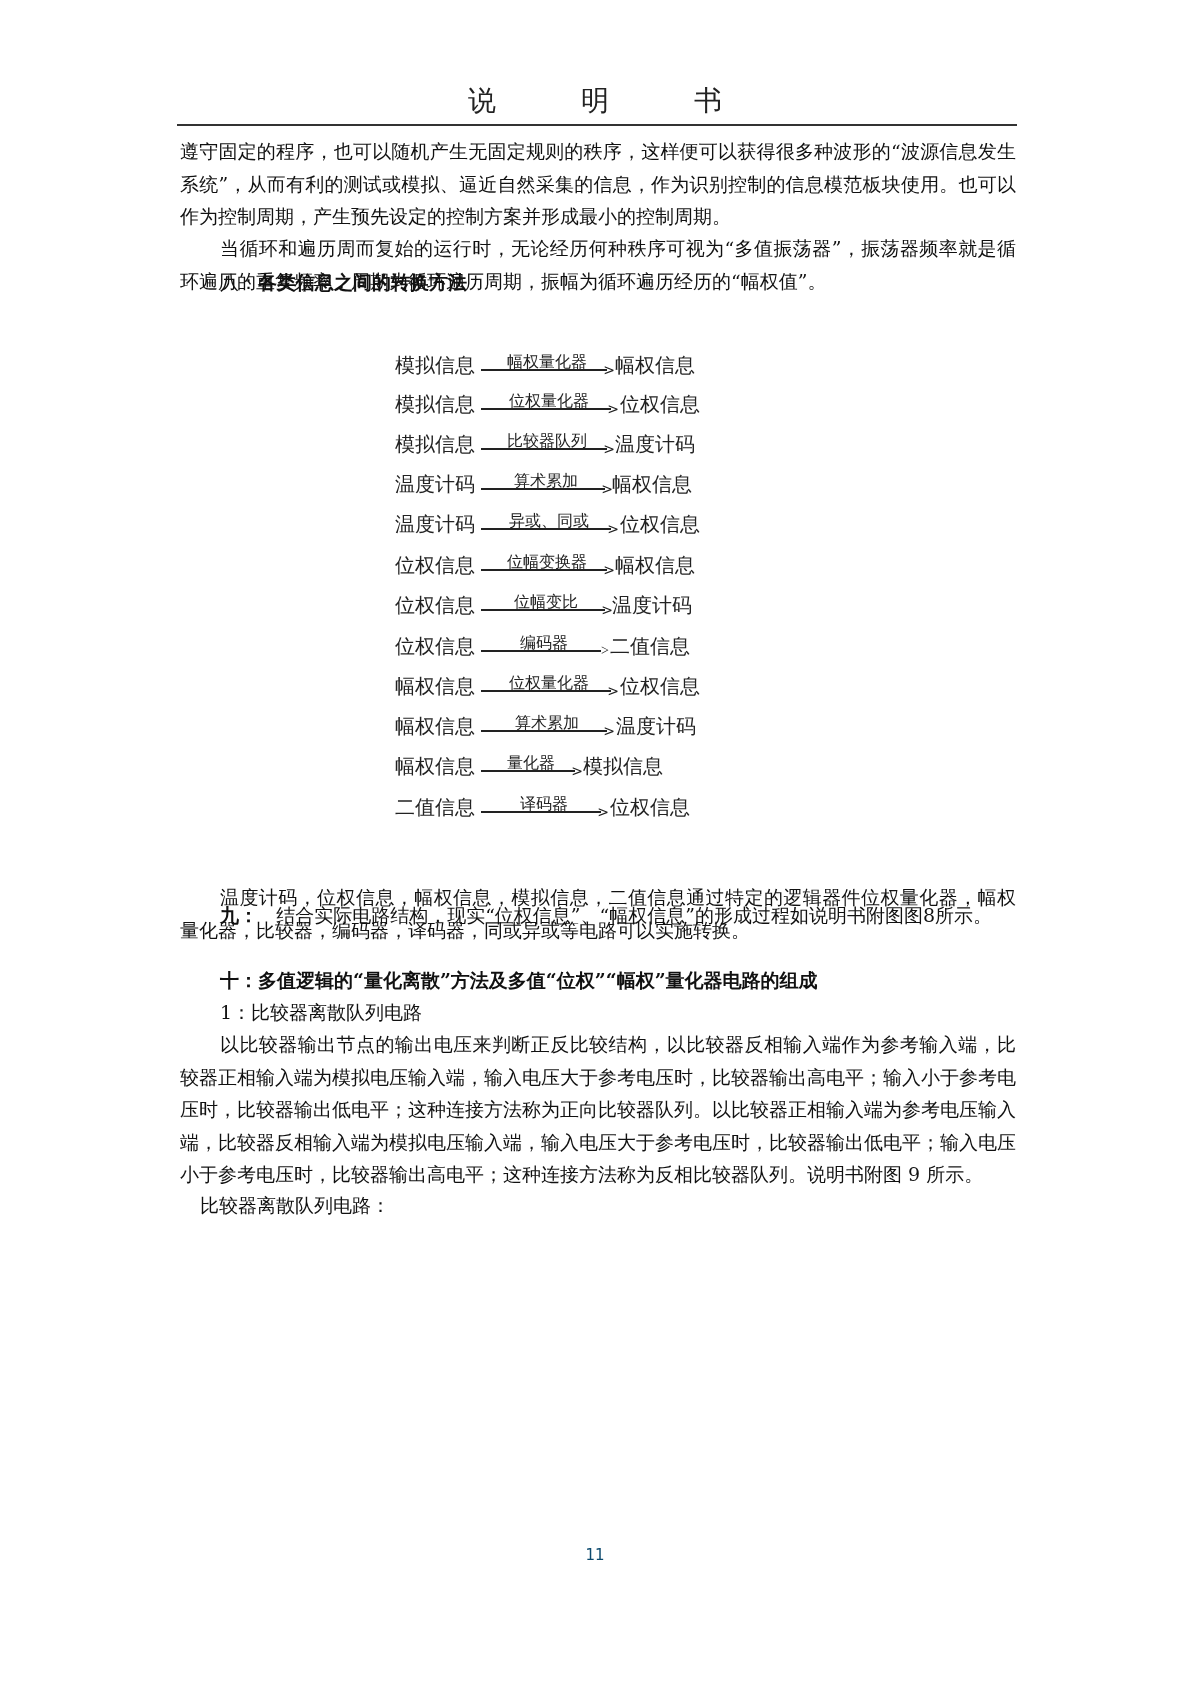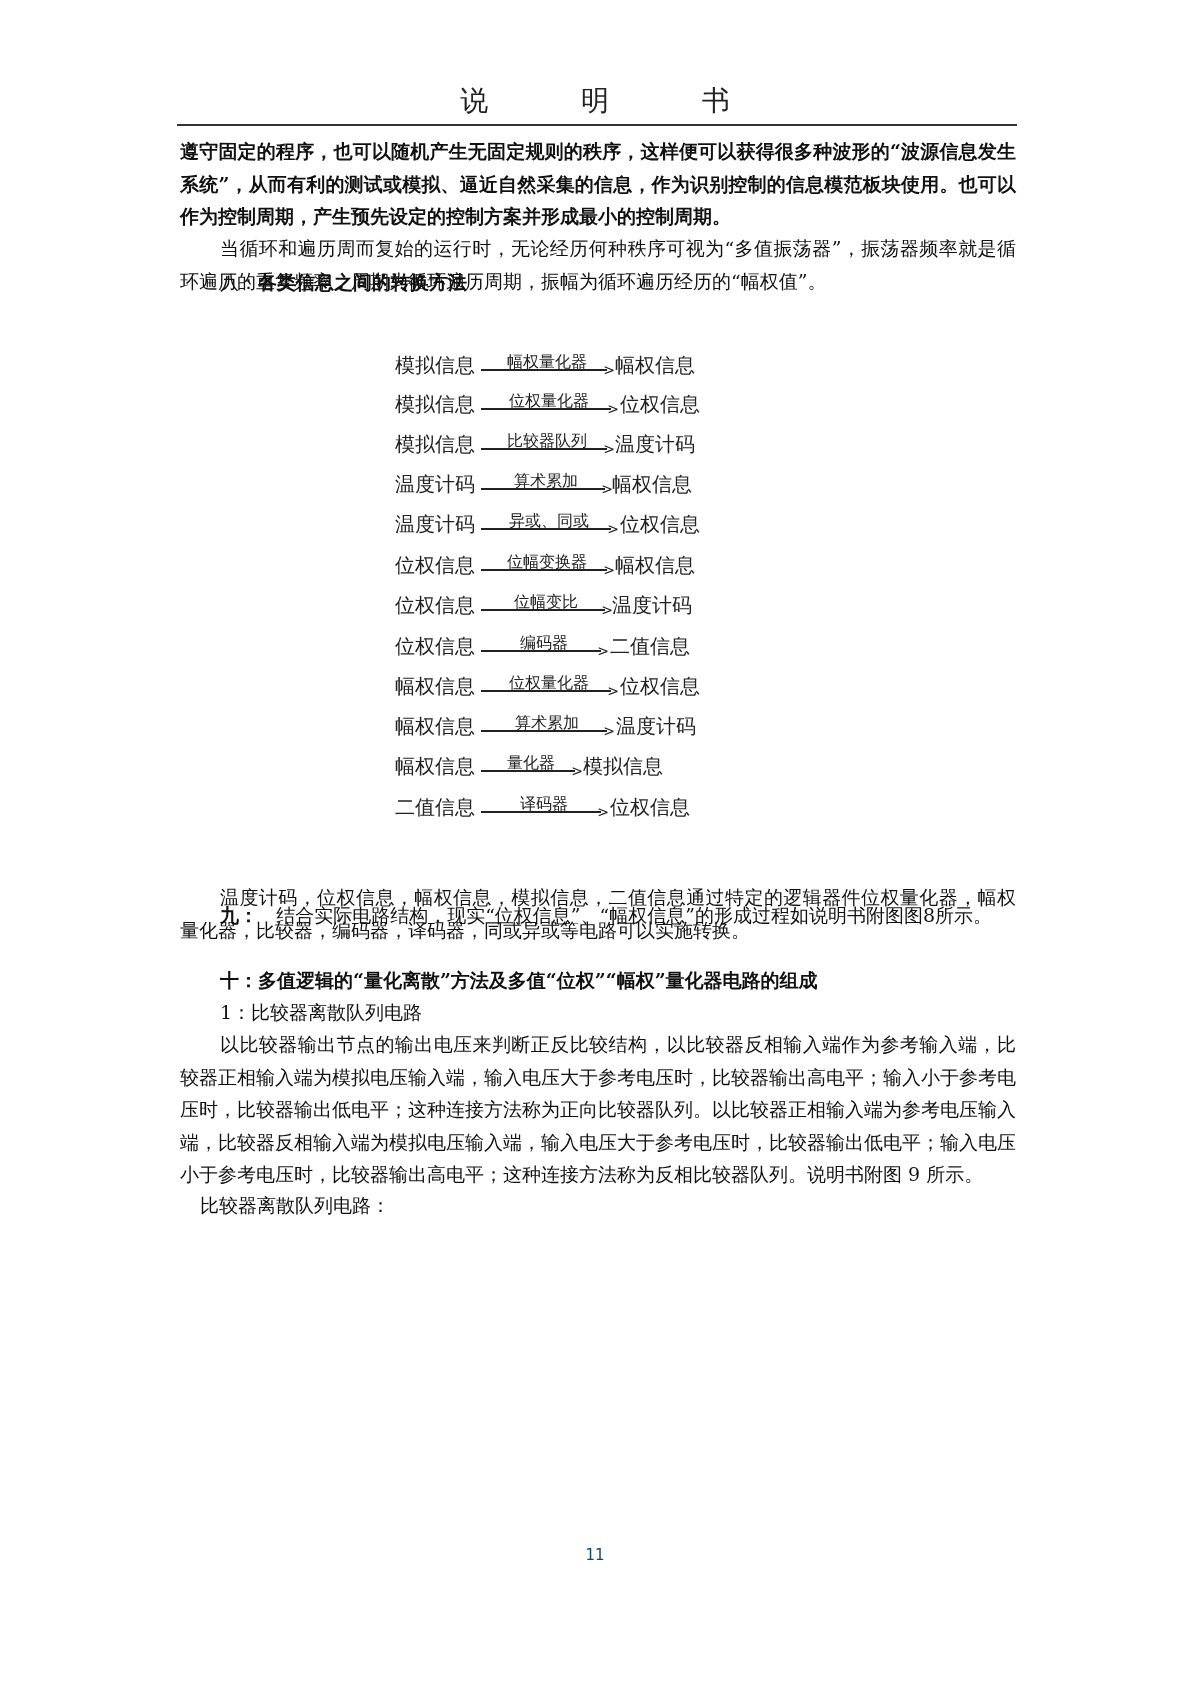--- a/index.html
+++ b/index.html
@@ -1,19 +1,19 @@
 <!DOCTYPE html>
 <html><head>
 <meta charset="utf-8">
 <style>
   html, body { margin: 0; padding: 0; background: #ffffff; }
   body { width: 1190px; height: 1682px; position: relative; overflow: hidden;
          font-family: "DejaVu Serif", "Liberation Serif", serif; color: #111; }
   .header-title { position: absolute; top: 82px; left: 0; width: 1190px; text-align: center;
-                  font-size: 28px; letter-spacing: 38px; padding-left: 38px; box-sizing: border-box; color:#222;font-family:Liberation Mono, monospace; }
+                  font-size: 28px; letter-spacing: 38px; padding-left: 38px; box-sizing: border-box; color:#222; }
   .header-rule { position: absolute; top: 124px; left: 177px; width: 840px; height: 2px; background: #333; }
   .para { position: absolute; left: 180px; width: 836px; font-size: 19px; line-height: 32.5px;
           text-align: justify; text-justify: inter-ideograph; margin: 0; }
   .indent { text-indent: 40px; }
   .heading { position: absolute; left: 220px; font-size: 19px; line-height: 32px; margin: 0; }
   .heading b { font-weight: bold; }
   .conv { position: absolute; left: 0; height: 38px; width: 1158px; }
   .conv .from { position: absolute; left: 395px; top: 8px; font-size: 20px; color:#222; }
   .conv .arrow { position: absolute; left: 481px; top: 0; height: 34px; }
   .conv .arrow .label { position: absolute; top: 0; left: 0; width: 100%; text-align: center; font-size: 16px; color:#222;margin-top:8px; }
@@ -22,21 +22,21 @@
   .conv .to { position: absolute; top: 8px; font-size: 20px; color:#222; }
   .page-num { position: absolute; top: 1546px; left: 0; width: 1190px; text-align: center;
               font-family: "DejaVu Sans", sans-serif; font-size: 15px; color: #0c4a6e; }
 </style>
 </head>
 <body>
 
 <div class="header-title">说 明 书</div>
 <div class="header-rule"></div>
 
-<p class="para" style="top:135px;font-weight:bold;">遵守固定的程序，也可以随机产生无固定规则的秩序，这样便可以获得很多种波形的“波源信息发生系统”，从而有利的测试或模拟、逼近自然采集的信息，作为识别控制的信息模范板块使用。也可以作为控制周期，产生预先设定的控制方案并形成最小的控制周期。</p>
+<p class="para" style="top:135px;">遵守固定的程序，也可以随机产生无固定规则的秩序，这样便可以获得很多种波形的“波源信息发生系统”，从而有利的测试或模拟、逼近自然采集的信息，作为识别控制的信息模范板块使用。也可以作为控制周期，产生预先设定的控制方案并形成最小的控制周期。</p>
 <p class="para indent" style="top:232px;">当循环和遍历周而复始的运行时，无论经历何种秩序可视为“多值振荡器”，振荡器频率就是循环遍历的重复频率，周期为循环遍历周期，振幅为循环遍历经历的“幅权值”。</p>
 
 <p class="heading" style="top:266px;"><span>八：</span><b>各类信息之间的转换方法</b></p>
 
 <div class="conv" style="top:344px;">
   <span class="from">模拟信息</span>
   <div class="arrow" style="width:132px;">
     <span class="label">幅权量化器</span>
     <span class="line"></span>
     <span class="head">&gt;</span>
@@ -99,21 +99,21 @@
   <div class="arrow" style="width:130px;">
     <span class="label">位幅变比</span>
     <span class="line"></span>
     <span class="head">&gt;</span>
   </div>
   <span class="to" style="left:612px;">温度计码</span>
 </div>
 
 <div class="conv" style="top:625px;">
   <span class="from">位权信息</span>
-  <div class="arrow" style="width:126px;">
+  <div class="arrow" style="width:126px;font-family:Liberation Serif, serif;">
     <span class="label">编码器</span>
     <span class="line"></span>
     <span class="head">&gt;</span>
   </div>
   <span class="to" style="left:610px;">二值信息</span>
 </div>
 
 <div class="conv" style="top:665px;">
   <span class="from">幅权信息</span>
   <div class="arrow" style="width:136px;">

